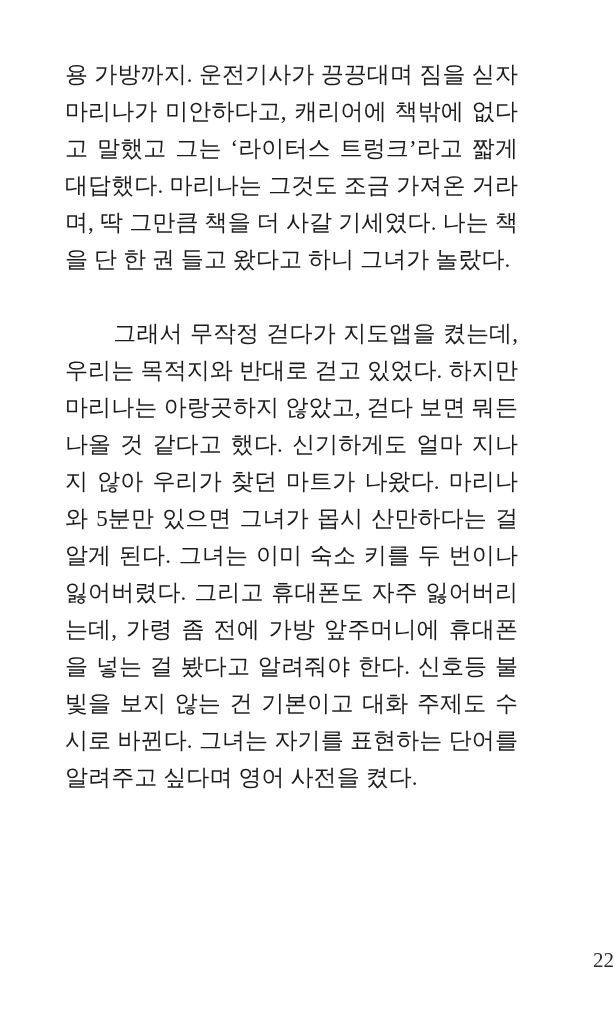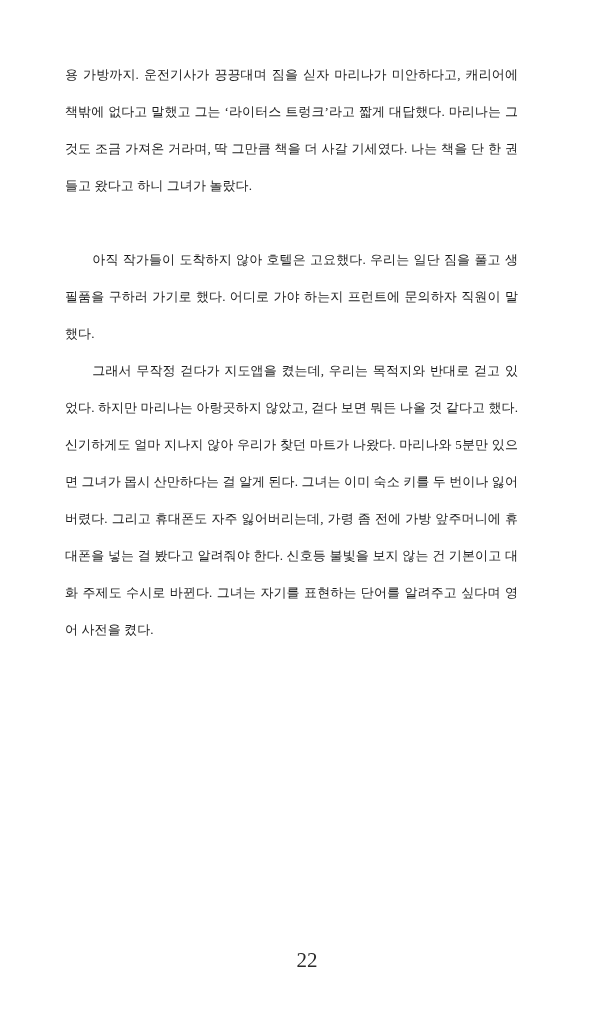--- a/index.html
+++ b/index.html
@@ -21,21 +21,21 @@
 
   .text-block {
     position: absolute;
     left: 65px;
     top: 56px;
     width: 453px;
   }
 
   .para {
     margin: 0;
-    font-size: 13px;
+    font-size: 23px;
     line-height: 37px;
     text-align: justify;
     text-justify: inter-character;
     word-break: break-all;
     letter-spacing: 0.1px;
     color: #1c1c1c;
   }
 
   
   .para-gap {
@@ -48,39 +48,38 @@
 
   .indent-small {
     text-indent: 1.55em;
   }
 
   .page-number {
     position: absolute;
     left: 0;
     right: 0;
     top: 947px;
-    text-align: center;
+    text-align: right;
     font-size: 21px;
     line-height: 26px;
     color: #2a2a2a;
     font-family: "Liberation Serif", "DejaVu Serif", serif;
   }
 </style>
 </head>
 <body>
 
 <div class="page">
 
   <div class="text-block">
 
     <p class="para">용 가방까지. 운전기사가 끙끙대며 짐을 싣자 마리나가 미안하다고, 캐리어에 책밖에 없다고 말했고 그는 ‘라이터스 트렁크’라고 짧게 대답했다. 마리나는 그것도 조금 가져온 거라며, 딱 그만큼 책을 더 사갈 기세였다. 나는 책을 단 한 권 들고 왔다고 하니 그녀가 놀랐다.</p>
 
     <div class="para-gap"></div>
 
-    <p class="para indent">아직 작가들이 도착하지 않아 호텔은 고요했다. 우리는 일단 짐을 풀고 생필품을 구하러 가기로 했다. 어디로 가야 하는지 프런트에 문의하자 직원이 말했다.</p>
 
 
     <p class="para indent">그래서 무작정 걷다가 지도앱을 켰는데, 우리는 목적지와 반대로 걷고 있었다. 하지만 마리나는 아랑곳하지 않았고, 걷다 보면 뭐든 나올 것 같다고 했다. 신기하게도 얼마 지나지 않아 우리가 찾던 마트가 나왔다. 마리나와 5분만 있으면 그녀가 몹시 산만하다는 걸 알게 된다. 그녀는 이미 숙소 키를 두 번이나 잃어버렸다. 그리고 휴대폰도 자주 잃어버리는데, 가령 좀 전에 가방 앞주머니에 휴대폰을 넣는 걸 봤다고 알려줘야 한다. 신호등 불빛을 보지 않는 건 기본이고 대화 주제도 수시로 바뀐다. 그녀는 자기를 표현하는 단어를 알려주고 싶다며 영어 사전을 켰다.</p>
 
   </div>
 
   <div class="page-number">22</div>
 
 </div>
 

